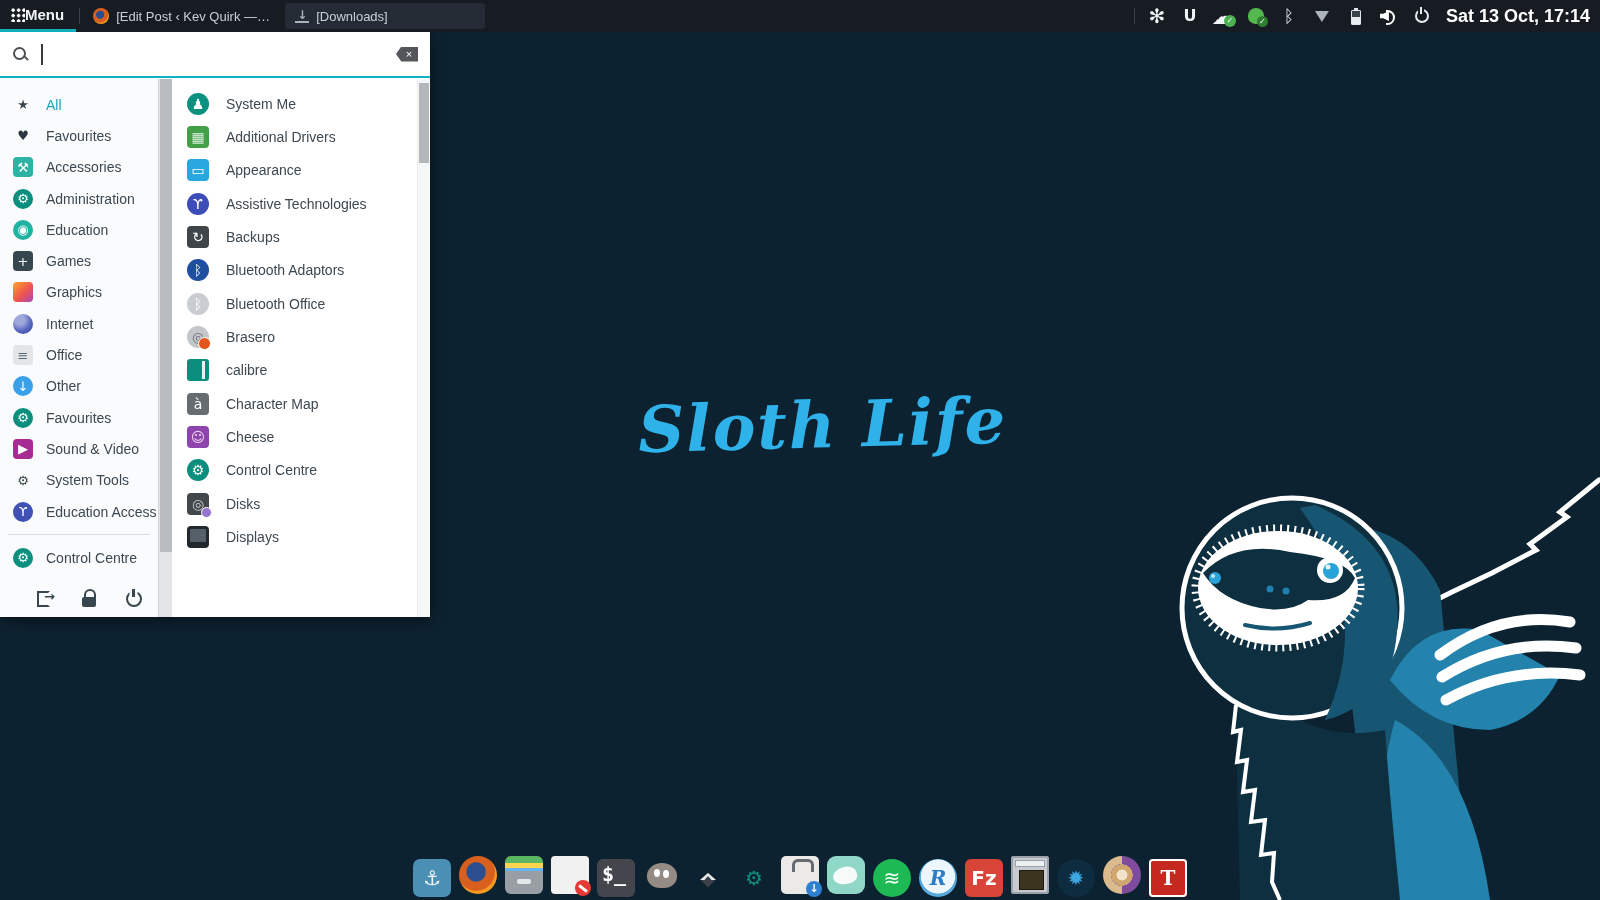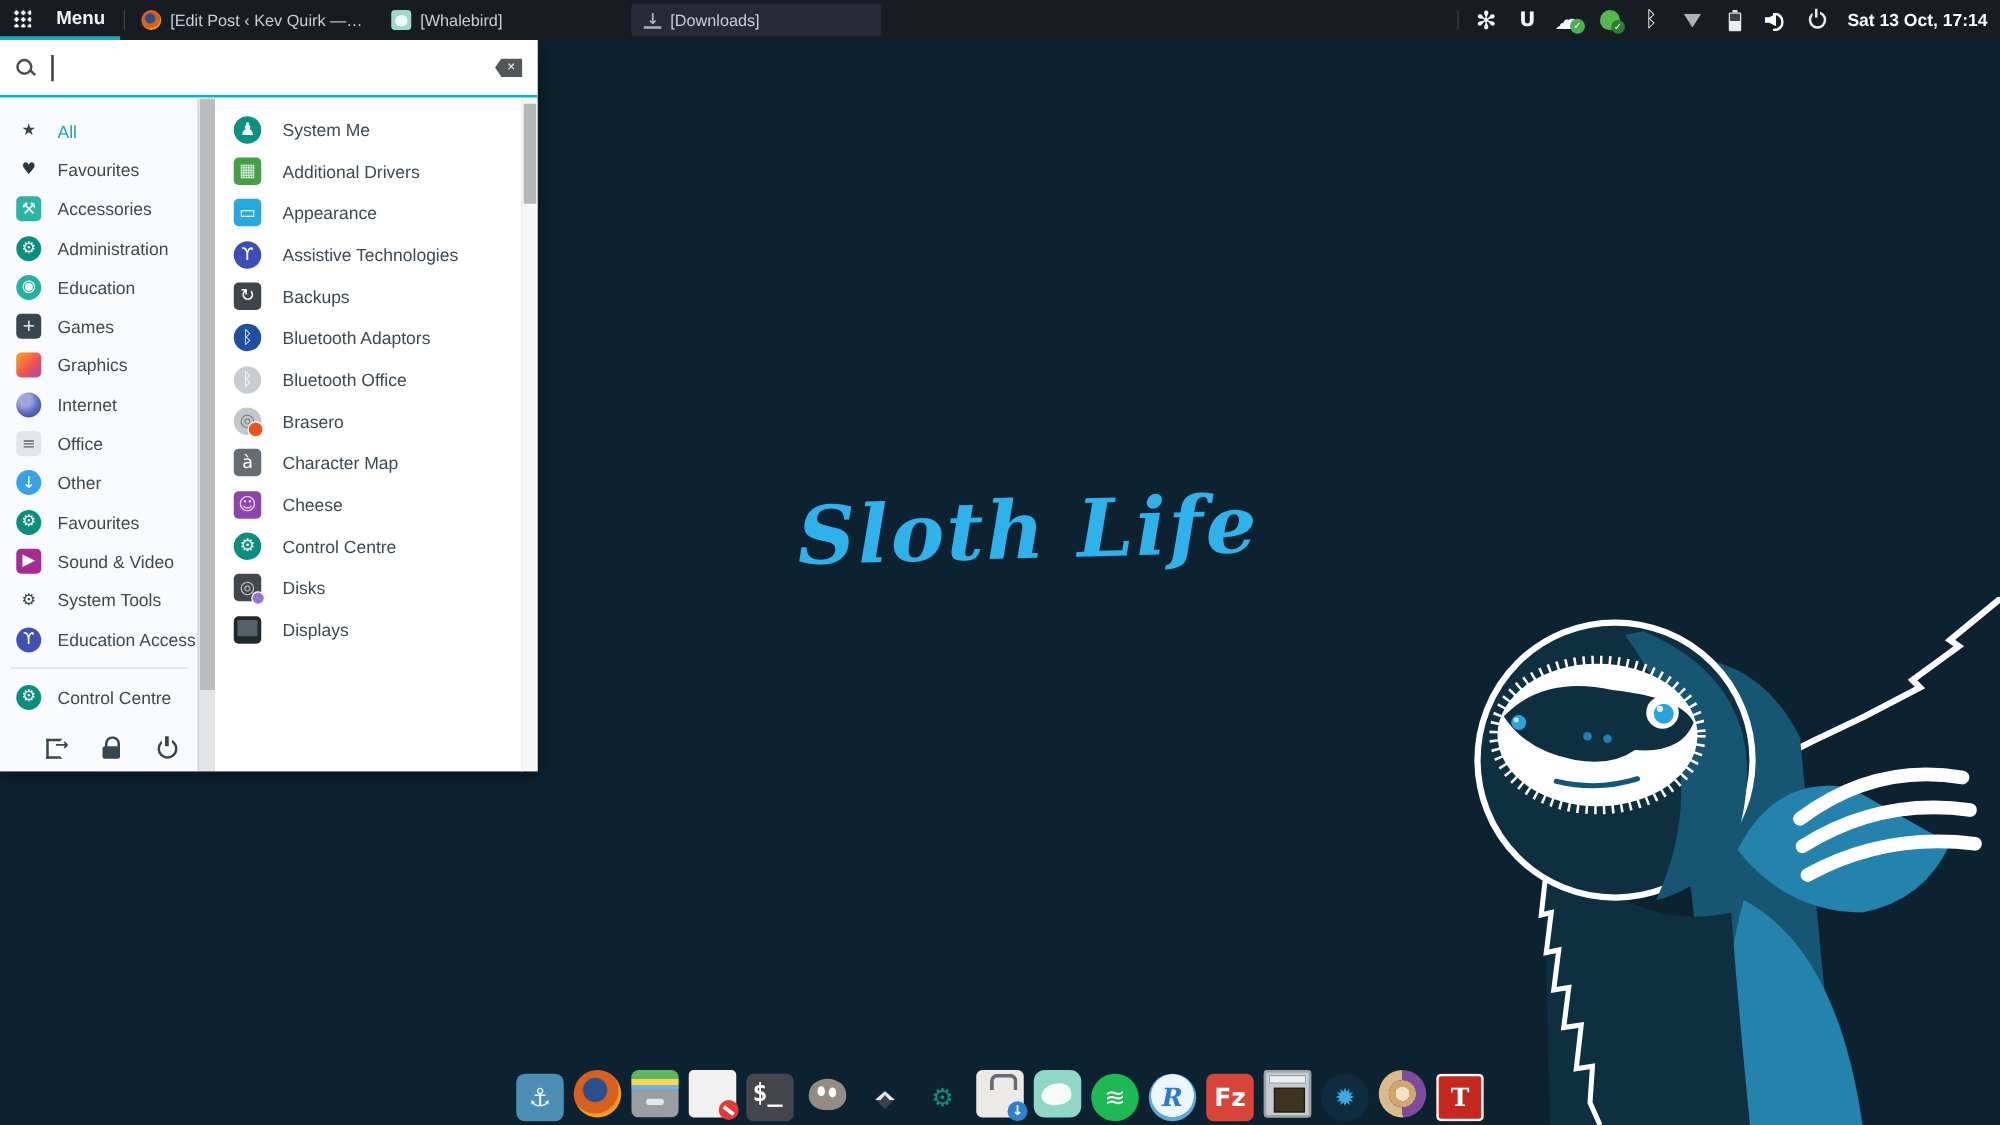--- a/index.html
+++ b/index.html
@@ -11,38 +11,38 @@
   .desktop{position:absolute;inset:0}
   .wallpaper-title{position:absolute;left:638px;top:388px;width:320px;
        font-family:"DejaVu Serif",serif;font-style:italic;font-weight:bold;
        font-size:64px;color:#2fb1ea;letter-spacing:2px;transform:rotate(-1.5deg);
        white-space:nowrap}
   .sloth{position:absolute;right:0;top:470px}
 
   
   .panel{position:absolute;left:0;top:0;width:1600px;height:32px;background:#171c23;
        display:flex;align-items:stretch;z-index:60}
-  .menu-btn{display:flex;align-items:center;gap:20px;padding:0 12px 0 10px;border:none;
+  .menu-btn{display:flex;align-items:center;gap:0;padding:0 12px 0 10px;border:none;
        background:transparent;border-bottom:3px solid #12b0bd;cursor:pointer}
   .menu-btn span.lbl{color:#f1f3f5;font-weight:bold;font-size:15px;font-family:"Liberation Sans",sans-serif}
   .grid-icon{width:15px;height:15px;flex:none;
        background-image:radial-gradient(circle,#fff 1.6px,transparent 1.8px);
        background-size:5.4px 5.4px;background-position:.5px .5px}
   .psep{width:1px;height:16px;background:#39424c;align-self:center;margin:0 3px}
   .tasks{display:flex;align-items:stretch}
   .task{width:200px;display:flex;align-items:center;gap:7px;padding:0 10px;border:none;
        background:transparent;color:#c9cfd6;font-size:13px;font-family:"Liberation Sans",sans-serif;
        cursor:pointer;text-align:left}
   .task.minimized{background:#242b34;border-radius:3px;margin:3px 2px}
   .task-title{white-space:nowrap;overflow:hidden;text-overflow:ellipsis}
   .tasks .chip{width:16px;height:16px;font-size:12px}
   .right{margin-left:auto;display:flex;align-items:center}
   .tray{display:flex;align-items:center;gap:15px;padding:0 10px}
   .tray .chip{width:18px;height:18px;background:transparent;cursor:pointer}
-  .clock{color:#fff;font-weight:bold;font-size:14px;padding:0 10px 0 6px;cursor:pointer;white-space:nowrap}
+  .clock{color:#fff;font-weight:bold;font-size:18px;padding:0 10px 0 6px;cursor:pointer;white-space:nowrap}
 
   
   .chip{position:relative;display:inline-flex;align-items:center;justify-content:center;
         flex:none;border-radius:4px;font-family:"DejaVu Sans",sans-serif;line-height:1;
         box-sizing:border-box}
   .chip.round{border-radius:50%}
 
   
   .menu-popup{position:absolute;left:0;top:32px;width:430px;height:585px;background:#fafbfc;
        box-shadow:2px 4px 14px rgba(0,0,0,.45);z-index:50}
@@ -233,24 +233,20 @@
   </button>
   <span class="psep"></span>
 
   <div class="tasks">
 
       <button class="task">
         <span class="chip ic-firefox"></span>
         <span class="task-title">[Edit Post ‹ Kev Quirk — W…</span>
       </button>
 
-      <button class="task">
-        <span class="chip ic-whalebird"></span>
-        <span class="task-title">[Whalebird]</span>
-      </button>
 
       <button class="task minimized">
         <span class="chip ic-download">↓</span>
         <span class="task-title">[Downloads]</span>
       </button>
     </div>
 
   <div class="right">
     <span class="psep"></span>
     <div class="tray">
@@ -404,20 +400,24 @@
         <span class="chip ic-bluetooth-grey round" style="background-color: rgb(201, 205, 210); color: rgb(255, 255, 255);">ᛒ</span>
         <span class="app-label">Bluetooth Office</span>
       </div>
 
       <div class="app-row">
         <span class="chip ic-brasero round" style="background-color: rgb(195, 199, 202); color: rgb(111, 118, 124);">◎</span>
         <span class="app-label">Brasero</span>
       </div>
 
 
+      <div class="app-row">
+        <span class="chip ic-calibre" style="background-color: rgb(10, 143, 126);"></span>
+        <span class="app-label">calibre</span>
+      </div>
 
       <div class="app-row">
         <span class="chip ic-charmap" style="background-color: rgb(102, 109, 114); color: rgb(255, 255, 255);">à</span>
         <span class="app-label">Character Map</span>
       </div>
 
       <div class="app-row">
         <span class="chip ic-cheese" style="background-color: rgb(142, 68, 173); color: rgb(242, 217, 247);">☺</span>
         <span class="app-label">Cheese</span>
       </div>

